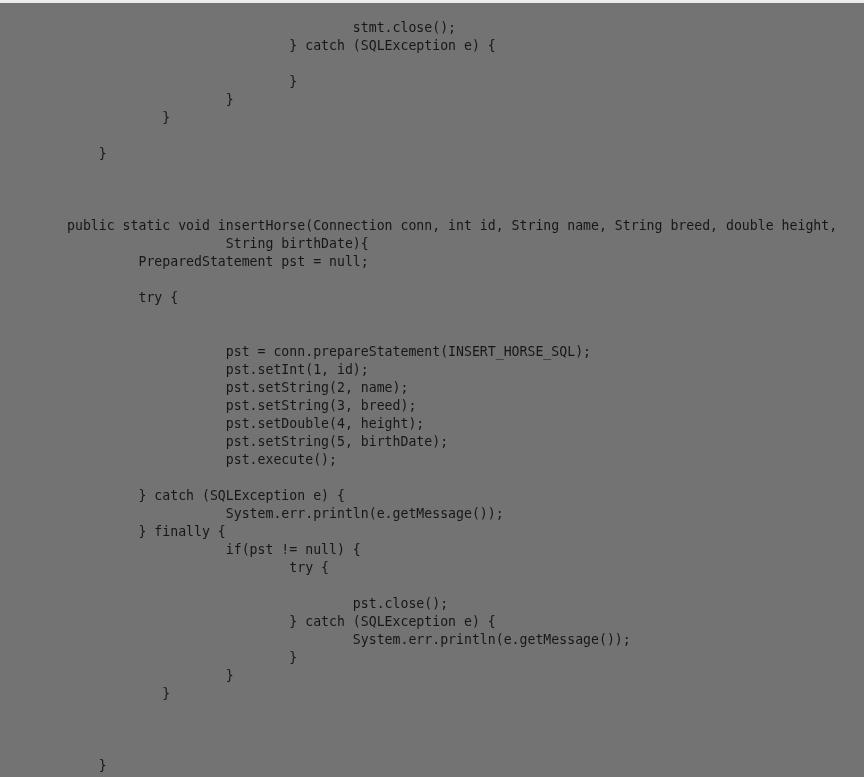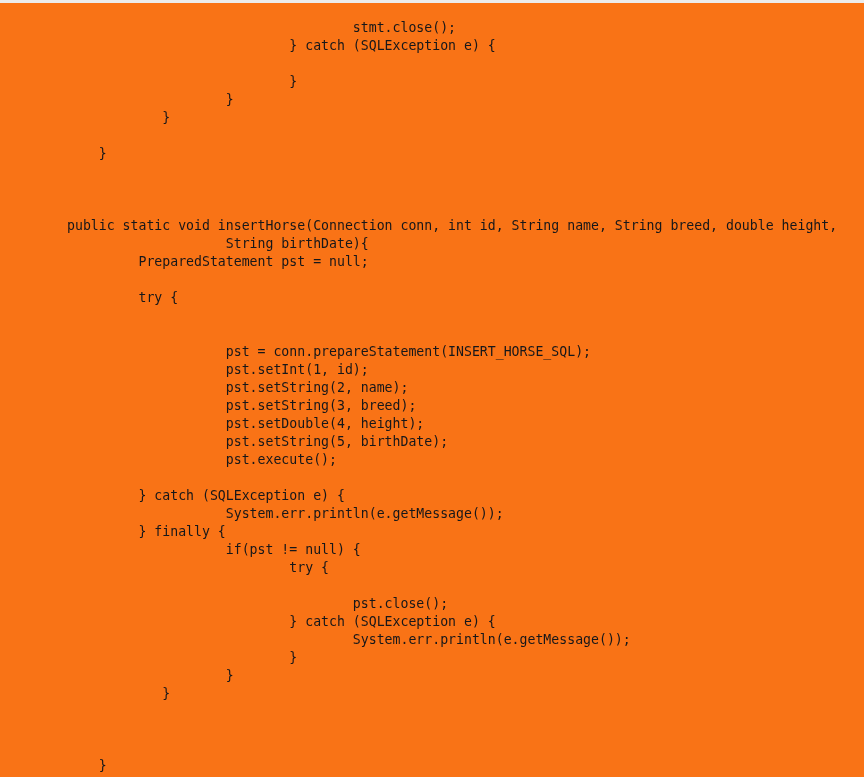--- a/index.html
+++ b/index.html
@@ -11,21 +11,21 @@
   body {
     width: 864px;
     height: 777px;
     overflow: hidden;
     font-family: "DejaVu Sans Mono", "Liberation Mono", monospace;
   }
   #page {
     position: relative;
     width: 864px;
     height: 777px;
-    background: #f97316;
+    background: #737373;
     box-sizing: border-box;
   }
   
   #top-edge {
     position: absolute;
     top: 0;
     left: 0;
     width: 864px;
     height: 3px;
     background: #ececec;

